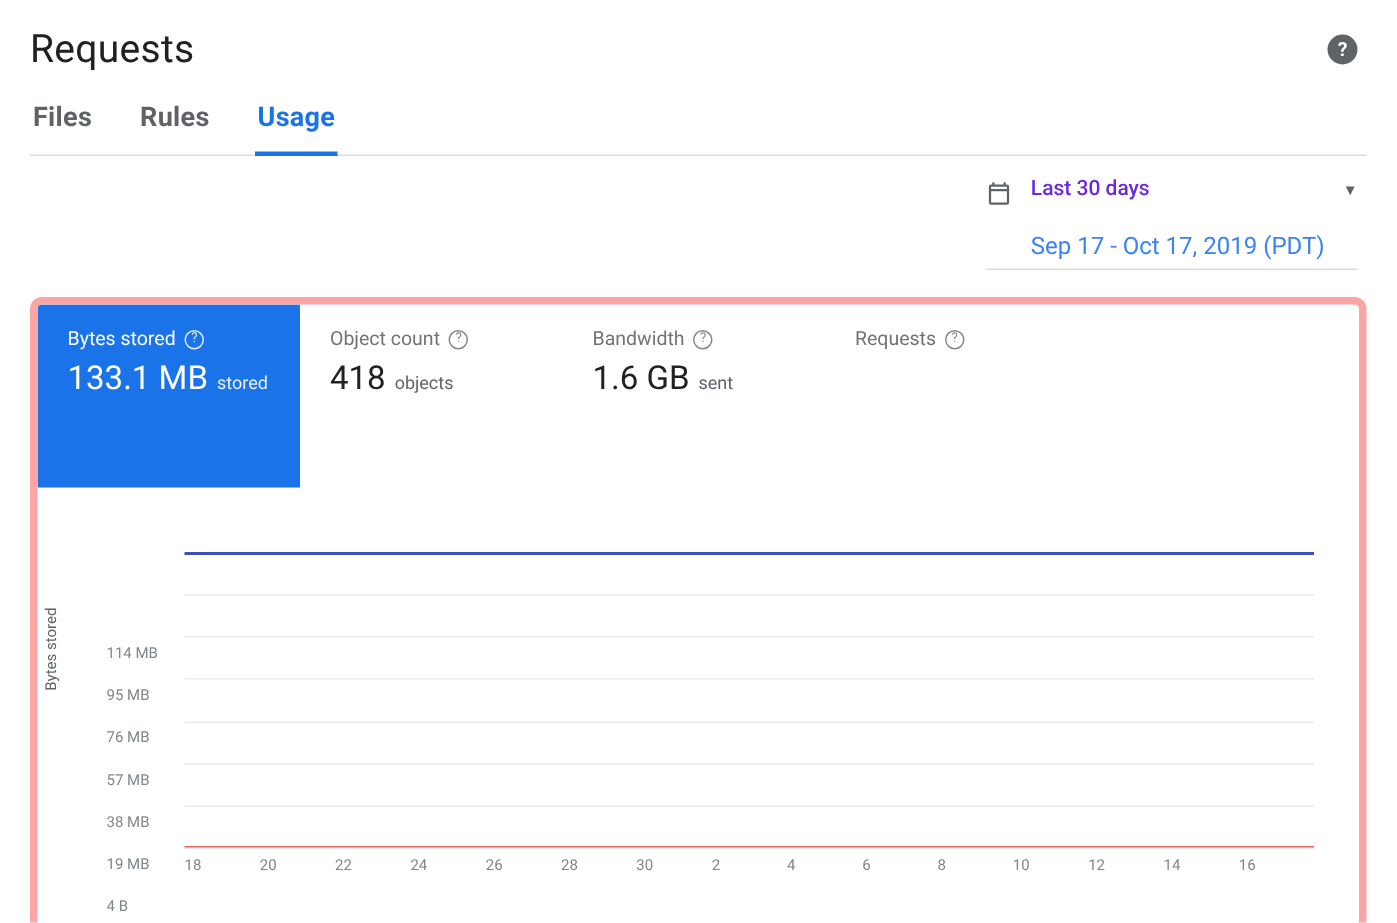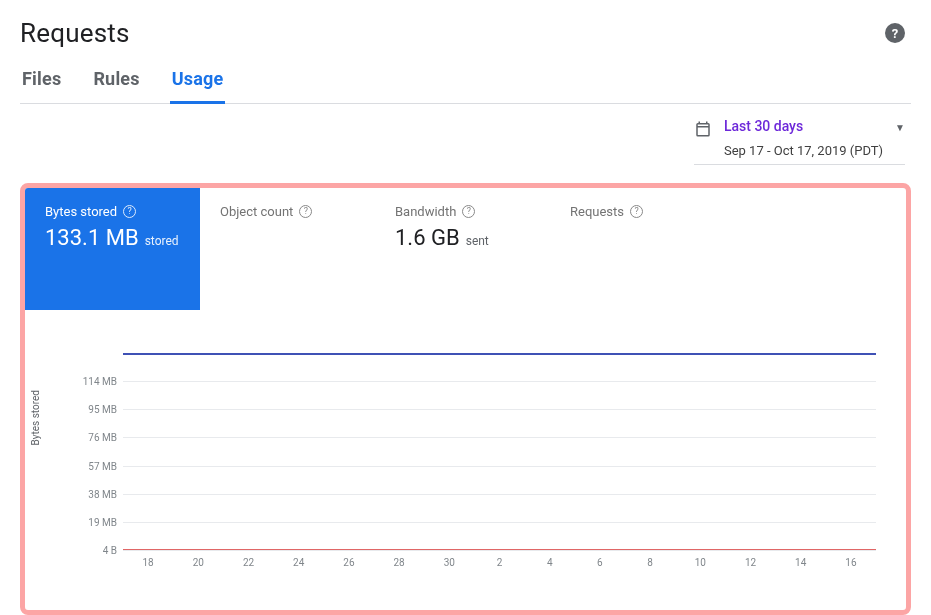--- a/index.html
+++ b/index.html
@@ -78,23 +78,23 @@
   flex-shrink: 0;
   margin-top: 2px;
 }
 .range-text { flex: 1; }
 .range-label {
   font-size: 14px;
   color: #6d28d9;
   font-weight: 500;
 }
 .range-sub {
-  font-size: 13px;
-  color: #404040;
-  margin-top: 9px;
+  font-size: 16px;
+  color: #3b82f6;
+  margin-top: 20px;
 }
 .caret {
   color: #5f6368;
   font-size: 10px;
   margin-top: 4px;
 }
 .card {
   margin-top: 18px;
   border: 5px solid #fca5a5;
   border-radius: 8px;
@@ -174,35 +174,36 @@
 }
 .gridline {
   position: absolute;
   left: 0; right: 0;
   border-top: 1px solid #e8eaed;
 }
 .y-tick {
   position: absolute;
   left: -52px;
   width: 46px;
-  text-align: right;
+  text-align: left;
   font-size: 10px;
   color: #80868b;
   transform: translateY(-50%);
+  margin-top: 40px;
 }
 .x-ticks {
   position: absolute;
   left: 0; right: 0;
   bottom: -18px;
   display: flex;
   justify-content: space-between;
   font-size: 10px;
   color: #80868b;
 }
-.x-tick { flex: 1; text-align: center; }
+.x-tick { flex: 1; text-align: left; }
 .line-main {
   position: absolute;
   left: 0; right: 0;
   border-top: 2px solid #3f51b5;
 }
 .line-zero {
   position: absolute;
   left: 0; right: 0;
   bottom: 0;
   border-top: 1.5px solid #e06666;
@@ -249,20 +250,24 @@
         <div class="metric-value-row">
           <span class="metric-value">133.1 MB</span>
           <span class="metric-unit">stored</span>
         </div>
       </div>
 
       <div class="metric">
         <div class="metric-label">
           <span>Object count</span>
           <span class="q-icon">?</span>
+        </div>
+        <div class="metric-value-row">
+          <span class="metric-value">418</span>
+          <span class="metric-unit">objects</span>
         </div>
       </div>
 
       <div class="metric">
         <div class="metric-label">
           <span>Bandwidth</span>
           <span class="q-icon">?</span>
         </div>
         <div class="metric-value-row">
           <span class="metric-value">1.6 GB</span>

